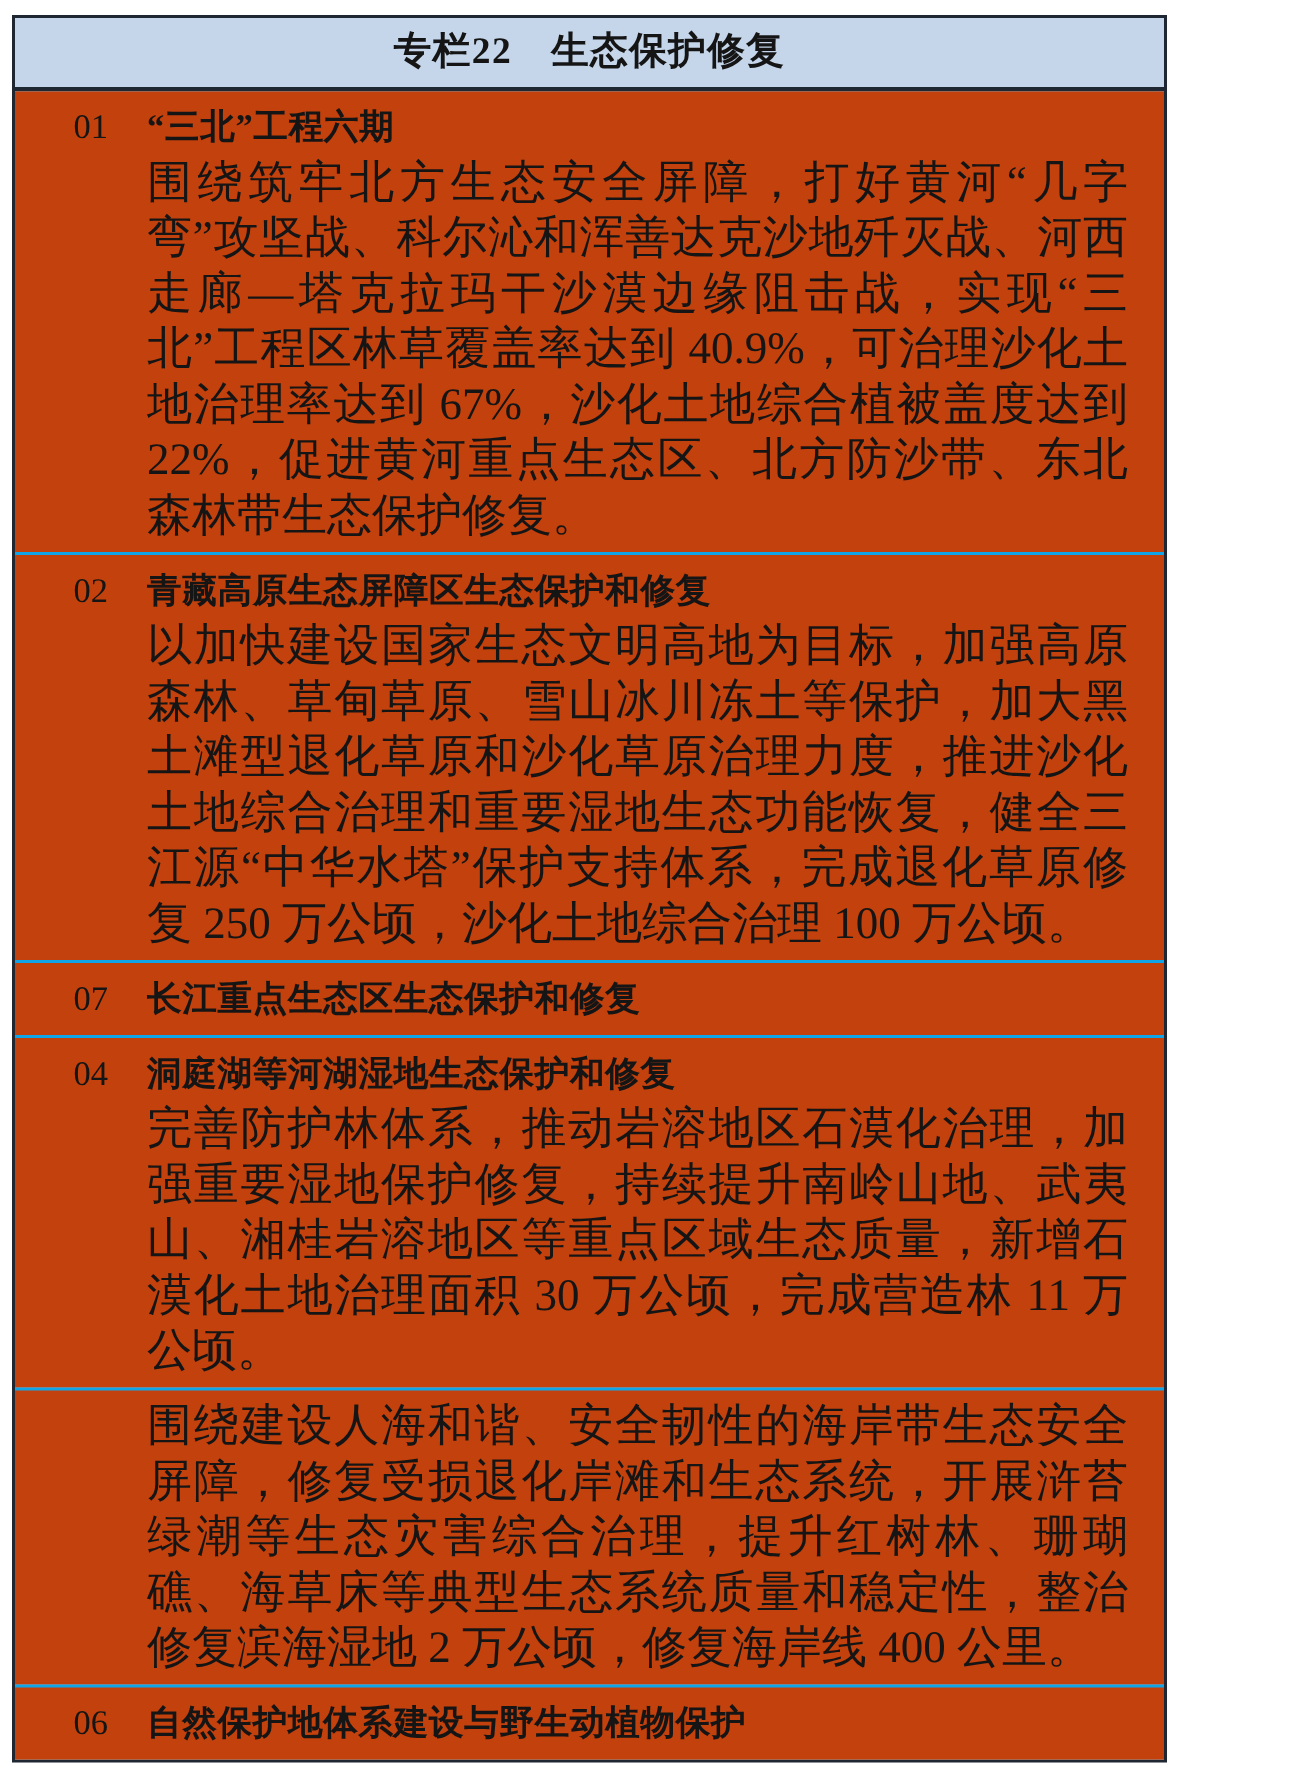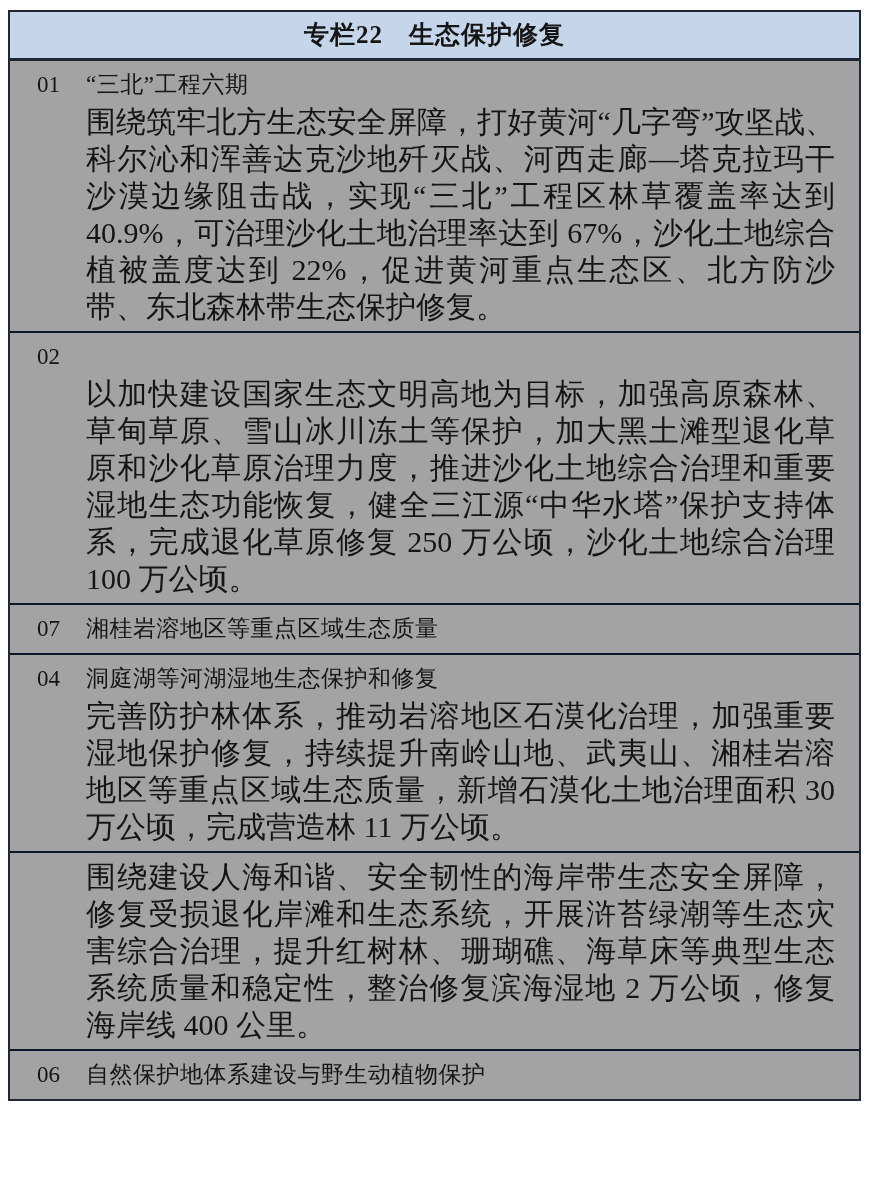--- a/index.html
+++ b/index.html
@@ -11,55 +11,55 @@
     width: 877px;
     height: 1187px;
     position: relative;
     font-family: "Liberation Serif", "DejaVu Serif", serif;
     color: #151515;
   }
   .panel {
     position: absolute;
     left: 8px;
     top: 10px;
-    width: 853px;
+    width: 770px;
     border: 2px solid #1f2733;
     box-sizing: border-box;
   }
   .panel-header {
     background: #c5d6ea;
     text-align: center;
     font-weight: bold;
     font-size: 25px;
     line-height: 28px;
     padding: 9px 0;
     border-bottom: 3px solid #1f2733;
     letter-spacing: 1px;
   }
   .row {
-    background: #a3a3a3;
-    padding: 5px 0 6px 0;
+    background: #c2410c;
+    padding: 5px 0 6px 12px;
   }
   .row + .row {
-    border-top: 2px solid #0f172a;
+    border-top: 2px solid #0ea5e9;
   }
   .row-head {
     display: flex;
     align-items: baseline;
     font-size: 23px;
     line-height: 37px;
   }
   .num {
     width: 49px;
     padding-left: 27px;
     flex: 0 0 auto;
     font-weight: normal;
   }
   .title {
-    font-weight: normal;
+    font-weight: bold;
     letter-spacing: 0.5px;
   }
   .body-text {
     margin: 0 24px 0 76px;
     font-size: 30px;
     line-height: 37px;
     text-align: justify;
   }
 </style>
 </head>
@@ -73,28 +73,29 @@
     <div class="row-head">
       <span class="num">01</span>
       <span class="title">“三北”工程六期</span>
     </div>
     <p class="body-text">围绕筑牢北方生态安全屏障，打好黄河“几字弯”攻坚战、科尔沁和浑善达克沙地歼灭战、河西走廊—塔克拉玛干沙漠边缘阻击战，实现“三北”工程区林草覆盖率达到 40.9%，可治理沙化土地治理率达到 67%，沙化土地综合植被盖度达到 22%，促进黄河重点生态区、北方防沙带、东北森林带生态保护修复。</p>
   </div>
 
   <div class="row">
     <div class="row-head">
       <span class="num">02</span>
+      <span class="title">青藏高原生态屏障区生态保护和修复</span>
     </div>
     <p class="body-text">以加快建设国家生态文明高地为目标，加强高原森林、草甸草原、雪山冰川冻土等保护，加大黑土滩型退化草原和沙化草原治理力度，推进沙化土地综合治理和重要湿地生态功能恢复，健全三江源“中华水塔”保护支持体系，完成退化草原修复 250 万公顷，沙化土地综合治理 100 万公顷。</p>
   </div>
 
   <div class="row">
     <div class="row-head">
       <span class="num">07</span>
-      <span class="title">湘桂岩溶地区等重点区域生态质量</span>
+      <span class="title">长江重点生态区生态保护和修复</span>
     </div>
   </div>
 
   <div class="row">
     <div class="row-head">
       <span class="num">04</span>
       <span class="title">洞庭湖等河湖湿地生态保护和修复</span>
     </div>
     <p class="body-text">完善防护林体系，推动岩溶地区石漠化治理，加强重要湿地保护修复，持续提升南岭山地、武夷山、湘桂岩溶地区等重点区域生态质量，新增石漠化土地治理面积 30 万公顷，完成营造林 11 万公顷。</p>
   </div>

